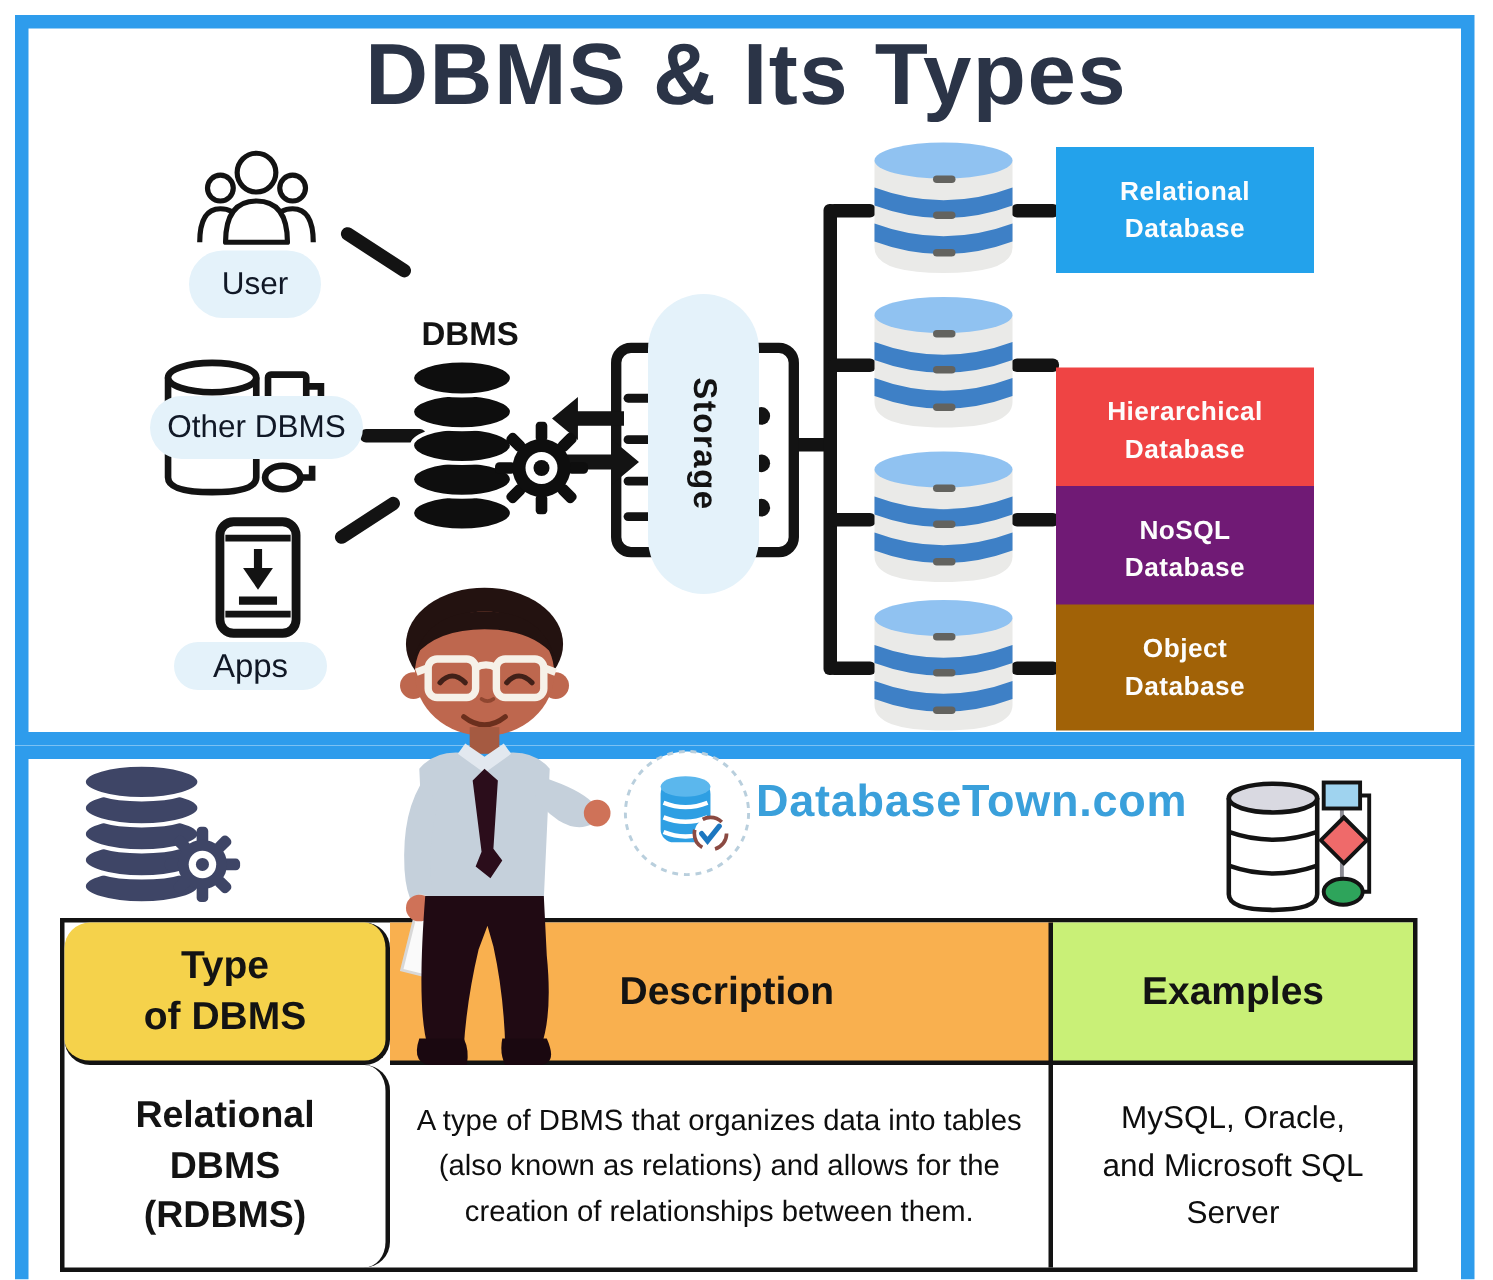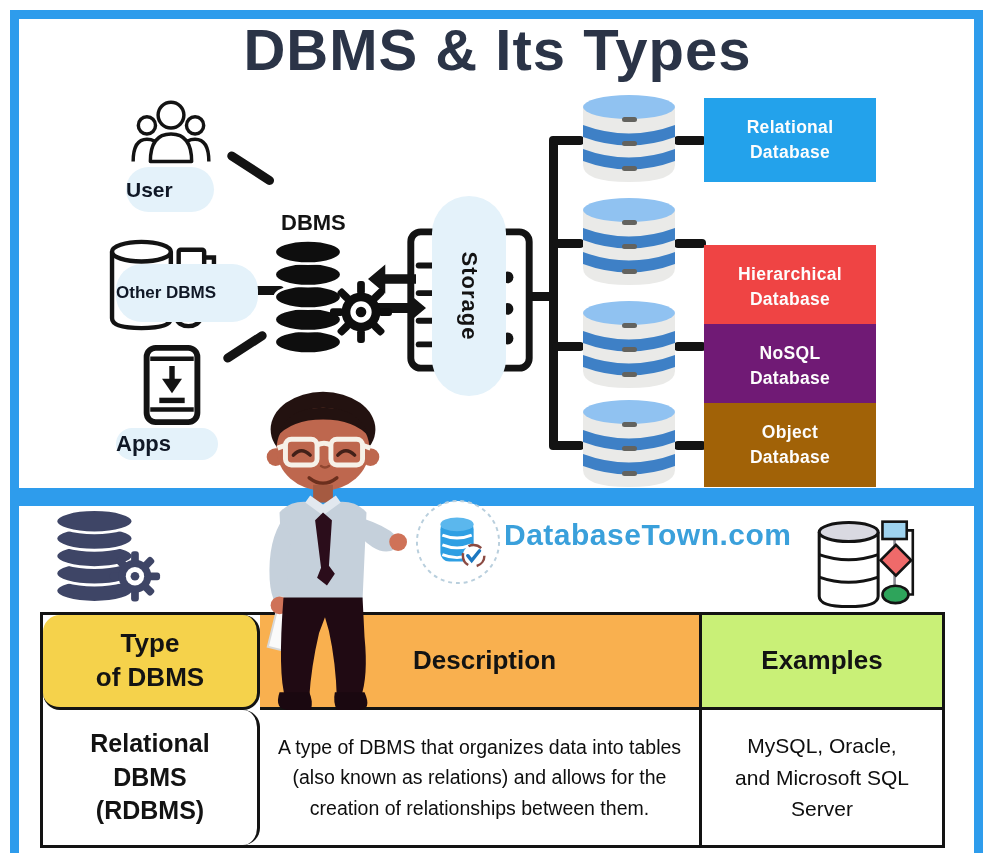--- a/index.html
+++ b/index.html
@@ -9,21 +9,21 @@
   
   .panel{position:absolute;left:10px;width:973px;border:9px solid var(--accent,#2E9CEC);
          background:#fff;box-sizing:border-box;z-index:1;}
   #panel-top{top:10px;height:487px;}
   #panel-bottom{top:497px;height:380px;}
   
   .title{position:absolute;left:0;right:0;top:16px;text-align:center;font-size:58px;
          font-weight:800;letter-spacing:1px;color:var(--title-color,#2B3447);z-index:5;}
   
   .pill{position:absolute;background:var(--pill,#E4F2FA);border-radius:26px;display:flex;
-        align-items:center;font-weight:700;color:#101826;z-index:6;}
+        align-items:center;justify-content:center;font-weight:400;color:#101826;z-index:6;}
   
   .hline{position:absolute;background:#131313;height:9px;border-radius:4px;z-index:4;}
   .vline{position:absolute;background:#131313;width:9px;border-radius:4px;z-index:4;}
   .dline{position:absolute;background:#131313;height:9px;border-radius:5px;z-index:4;transform-origin:left center;}
   
   .small-label{position:absolute;font-weight:800;font-size:22px;color:#131313;z-index:6;}
   
   .storage-pill{position:absolute;left:432px;top:196px;width:74px;height:200px;border-radius:37px;
                 background:var(--pill,#E4F2FA);z-index:6;display:flex;align-items:center;justify-content:center;}
   .storage-pill span{transform:rotate(90deg);white-space:nowrap;font-weight:800;font-size:22px;letter-spacing:1px;color:#131313;}
@@ -90,21 +90,21 @@
   <svg class="abs icon" style="left:104px;top:236px" width="118" height="98" viewBox="0 0 120 100">
     <g fill="#fff" stroke="#131313" stroke-width="4.5">
       <path d="M8,16 L8,84 Q8,94 38,94 Q68,94 68,84 L68,16"></path>
       <ellipse cx="38" cy="16" rx="30" ry="10"></ellipse>
       <rect x="76" y="14" width="26" height="18" rx="2"></rect>
       <path d="M102,22 L112,22 L112,34" fill="none"></path>
       <ellipse cx="86" cy="84" rx="12" ry="8"></ellipse>
       <path d="M98,84 L106,84 L106,76" fill="none"></path>
     </g>
   </svg>
-  <div class="pill" style="left:116px;top:264px;width:142px;height:58px;font-size:17px">
+  <div class="pill" style="left:100px;top:264px;width:142px;height:42px;font-size:21px">
     <span>Other DBMS</span>
   </div>
 
   <svg class="abs icon" style="left:143px;top:342px" width="58" height="86" viewBox="0 0 64 90">
     <rect x="4" y="4" width="56" height="82" rx="10" fill="#fff" stroke="#131313" stroke-width="6.5"></rect>
     <line x1="8" y1="16" x2="56" y2="16" stroke="#131313" stroke-width="5"></line>
     <line x1="8" y1="72" x2="56" y2="72" stroke="#131313" stroke-width="5"></line>
     <line x1="32" y1="24" x2="32" y2="42" stroke="#131313" stroke-width="6"></line>
     <path d="M21,38 L43,38 L32,54 Z" fill="#131313"></path>
     <line x1="18" y1="62" x2="46" y2="62" stroke="#131313" stroke-width="6"></line>

